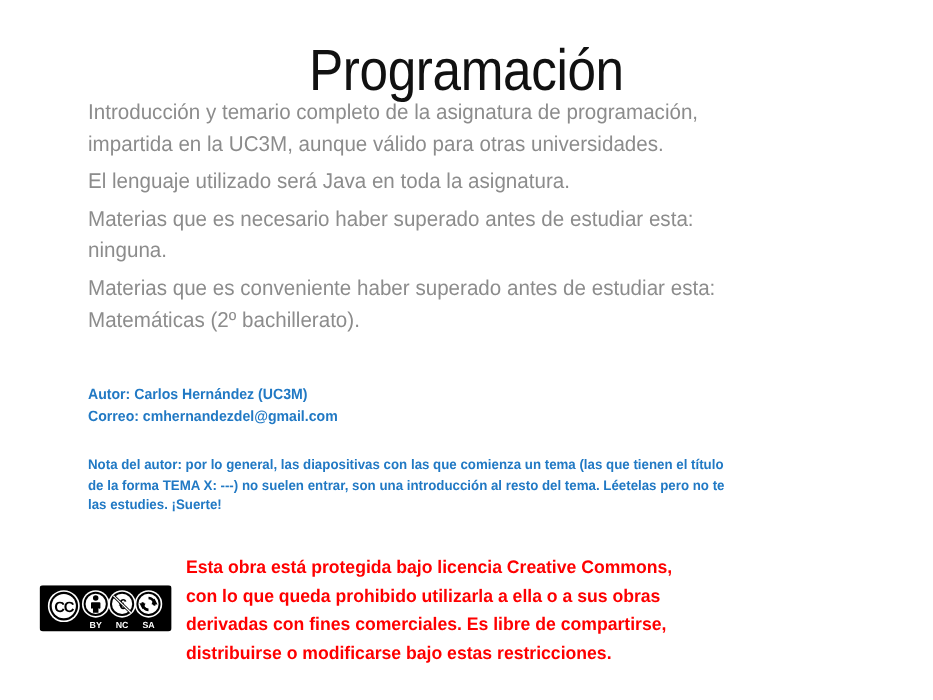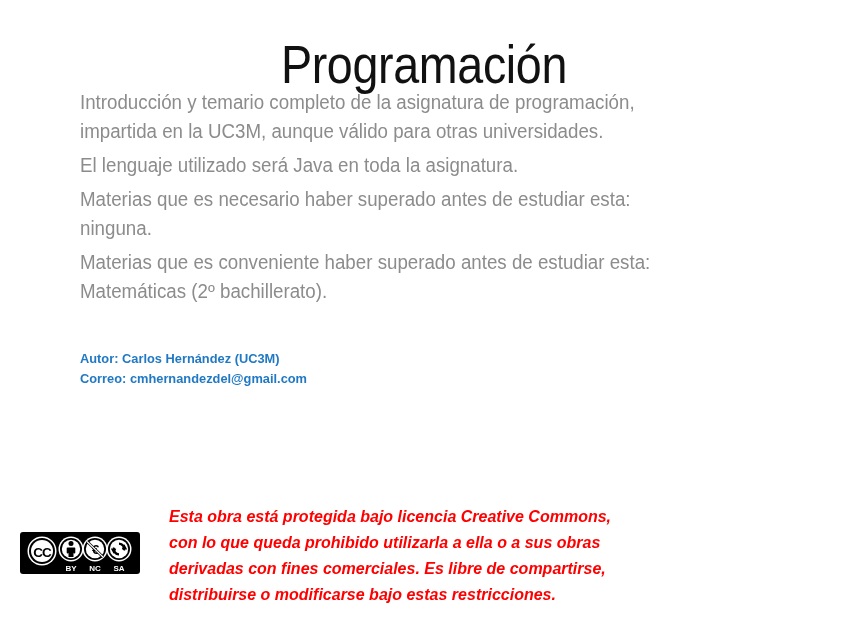--- a/index.html
+++ b/index.html
@@ -89,34 +89,33 @@
     font-weight: bold;
     margin: 0;
     text-align: left;
     transform: scaleX(0.96);
     transform-origin: left top;
   }
 
   
   .cc-badge {
     position: absolute;
-    left: 20px;
+    left: 36px;
     top: 532px;
     width: 120px;
     height: 42px;
   }
   .cc-badge svg { display: block; }
 
   
   .license-block {
     position: absolute;
     left: 169px;
     top: 503px;
     width: 540px;
-    font-style: italic;
   }
   .license-line {
     color: #fe0000;
     font-size: 16.5px;
     line-height: 26px;
     font-weight: bold;
     margin: 0;
     white-space: nowrap;
     transform: scaleX(0.97);
     transform-origin: left top;
@@ -134,20 +133,23 @@
     <p class="body-para">El lenguaje utilizado será Java en toda la asignatura.</p>
     <p class="body-para">Materias que es necesario haber superado antes de estudiar esta: ninguna.</p>
     <p class="body-para">Materias que es conveniente haber superado antes de estudiar esta: Matemáticas (2º bachillerato).</p>
   </div>
 
   <div class="author-block">
     <p class="author-line">Autor: Carlos Hernández (UC3M)</p>
     <p class="author-line">Correo: cmhernandezdel@gmail.com</p>
   </div>
 
+  <div class="note-block">
+    <p class="note-text">Nota del autor: por lo general, las diapositivas con las que comienza un tema (las que tienen el título de la forma TEMA X: ---) no suelen entrar, son una introducción al resto del tema. Léetelas pero no te las estudies. ¡Suerte!</p>
+  </div>
 
   <div class="cc-badge">
     <svg width="120" height="42" viewBox="0 0 120 42" xmlns="http://www.w3.org/2000/svg">
       <rect x="0" y="0" width="120" height="42" rx="3" ry="3" fill="#000000"></rect>
 
       <g>
         <circle cx="22" cy="19" r="14.5" fill="#ffffff"></circle>
         <circle cx="22" cy="19" r="13" fill="#000000"></circle>
         <circle cx="22" cy="19" r="11" fill="#ffffff"></circle>
         <text x="22" y="24.5" font-family="'Liberation Sans', sans-serif" font-size="13.5" font-weight="bold" fill="#000000" text-anchor="middle" letter-spacing="-1">CC</text>

